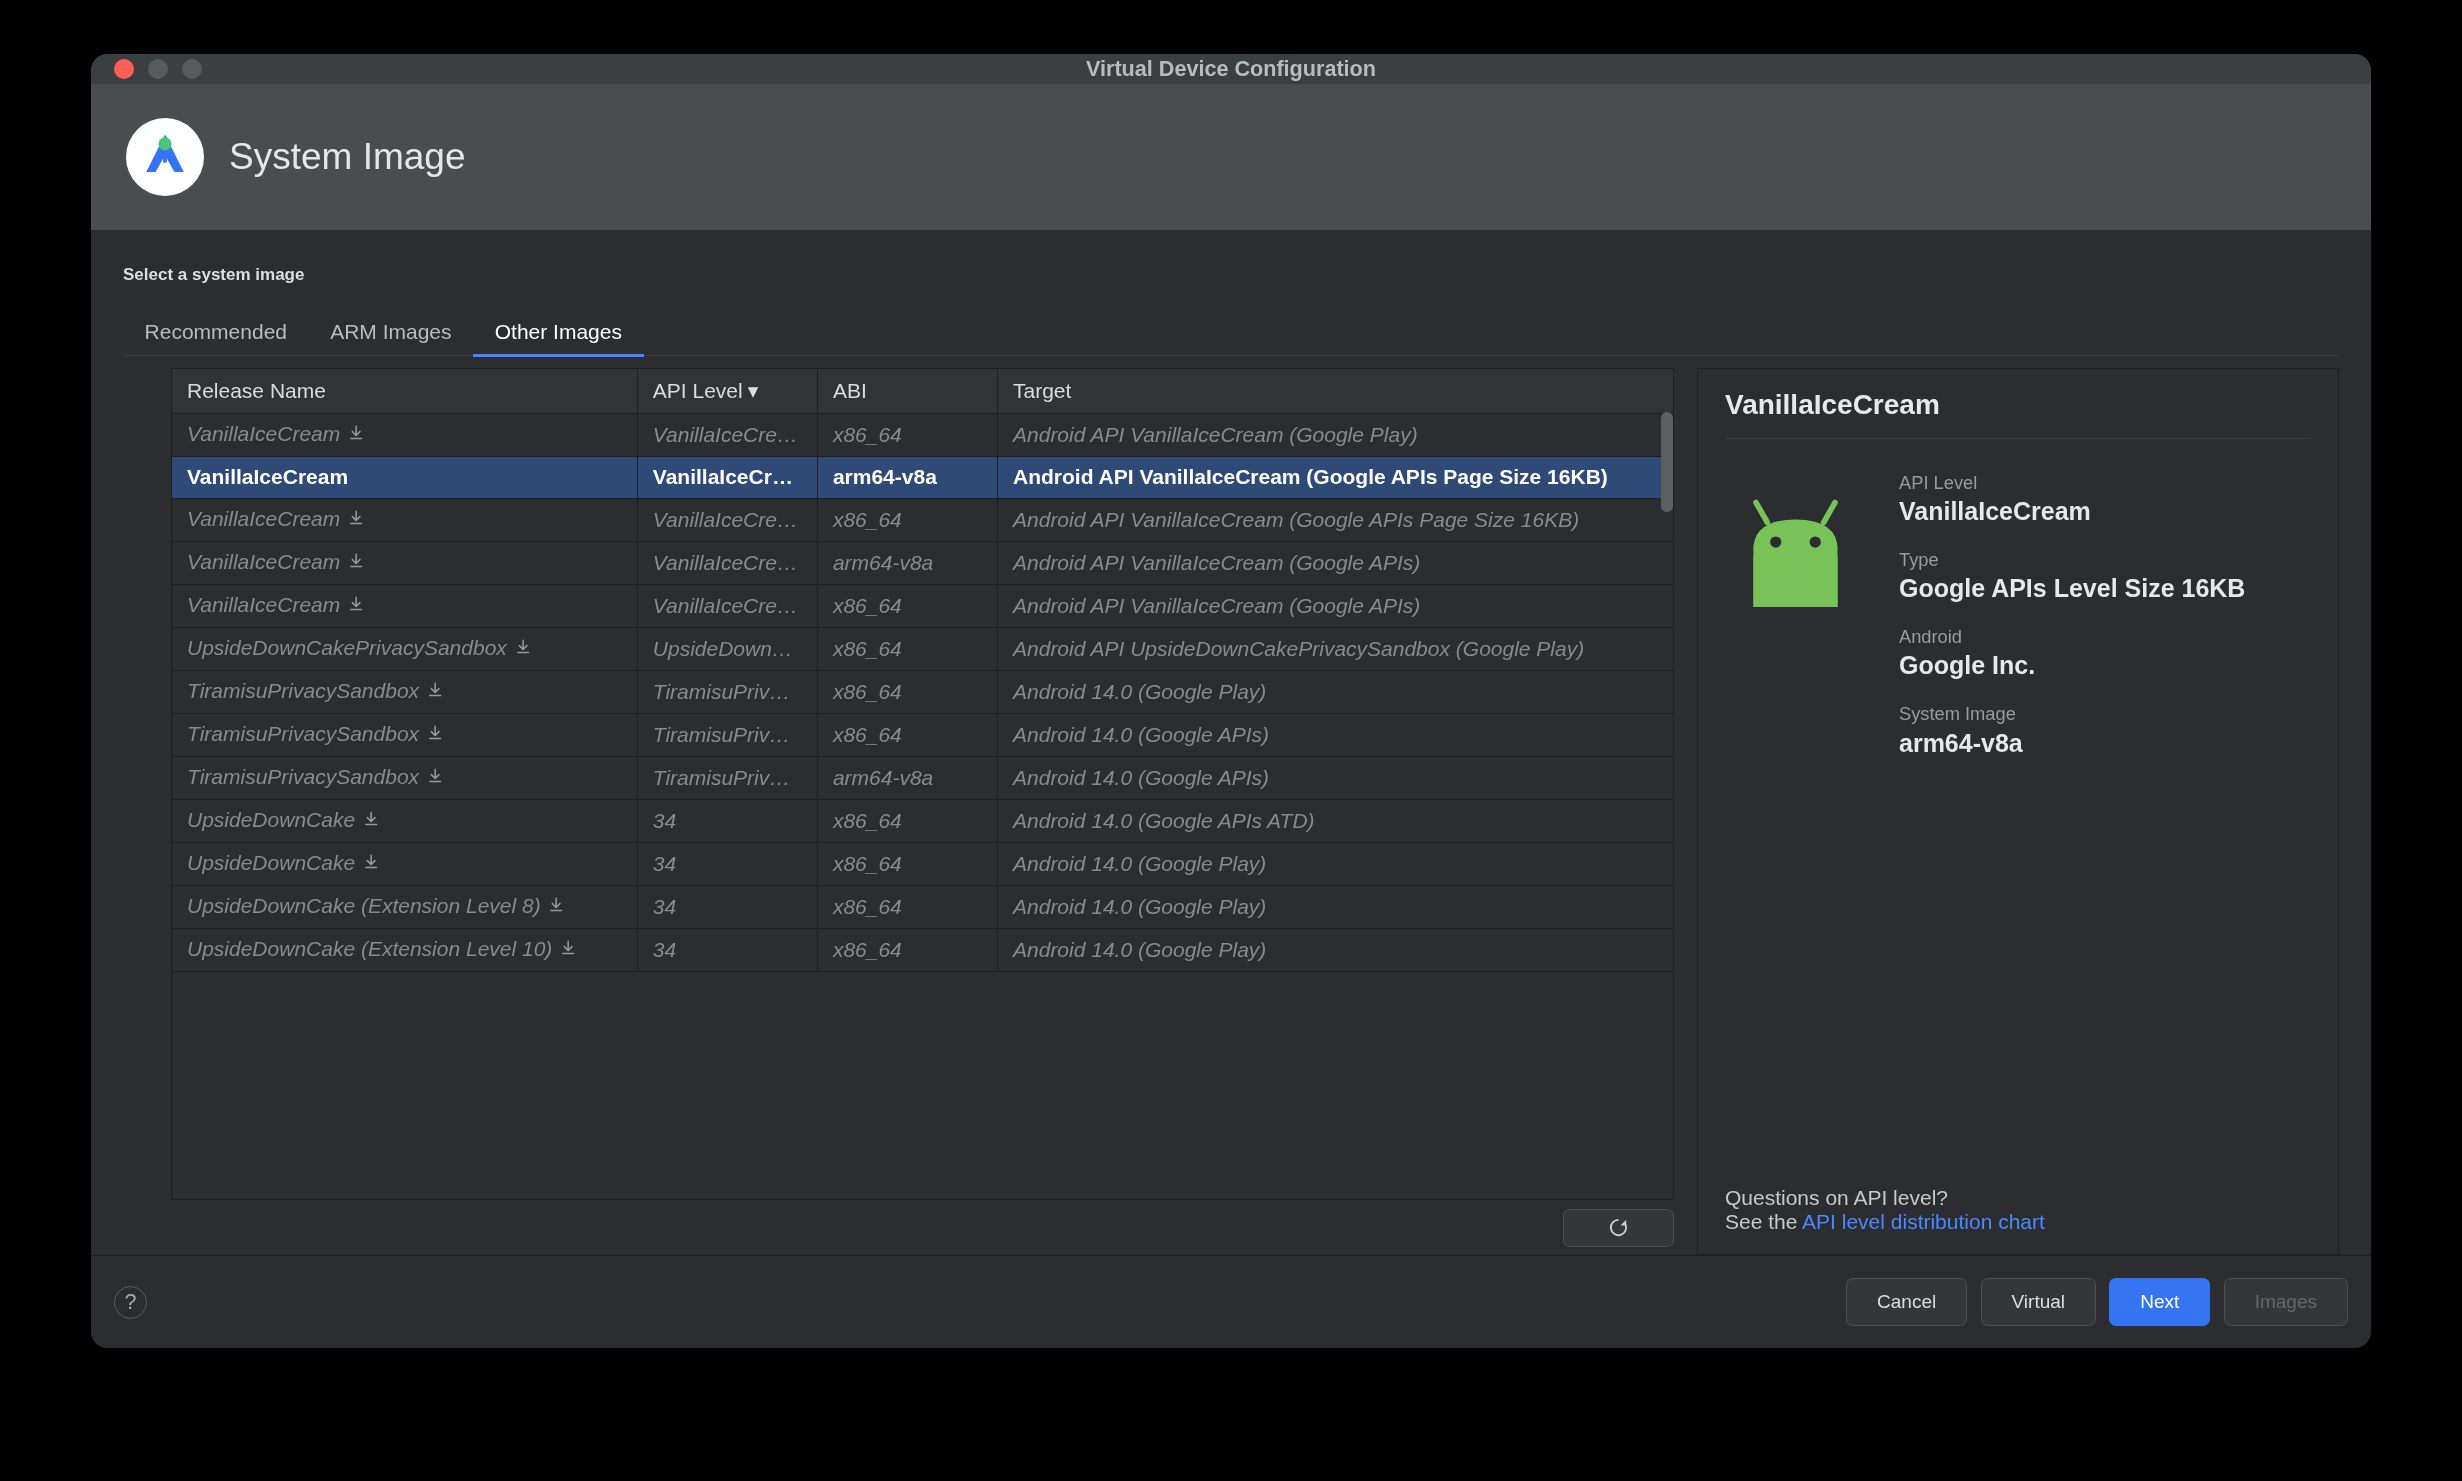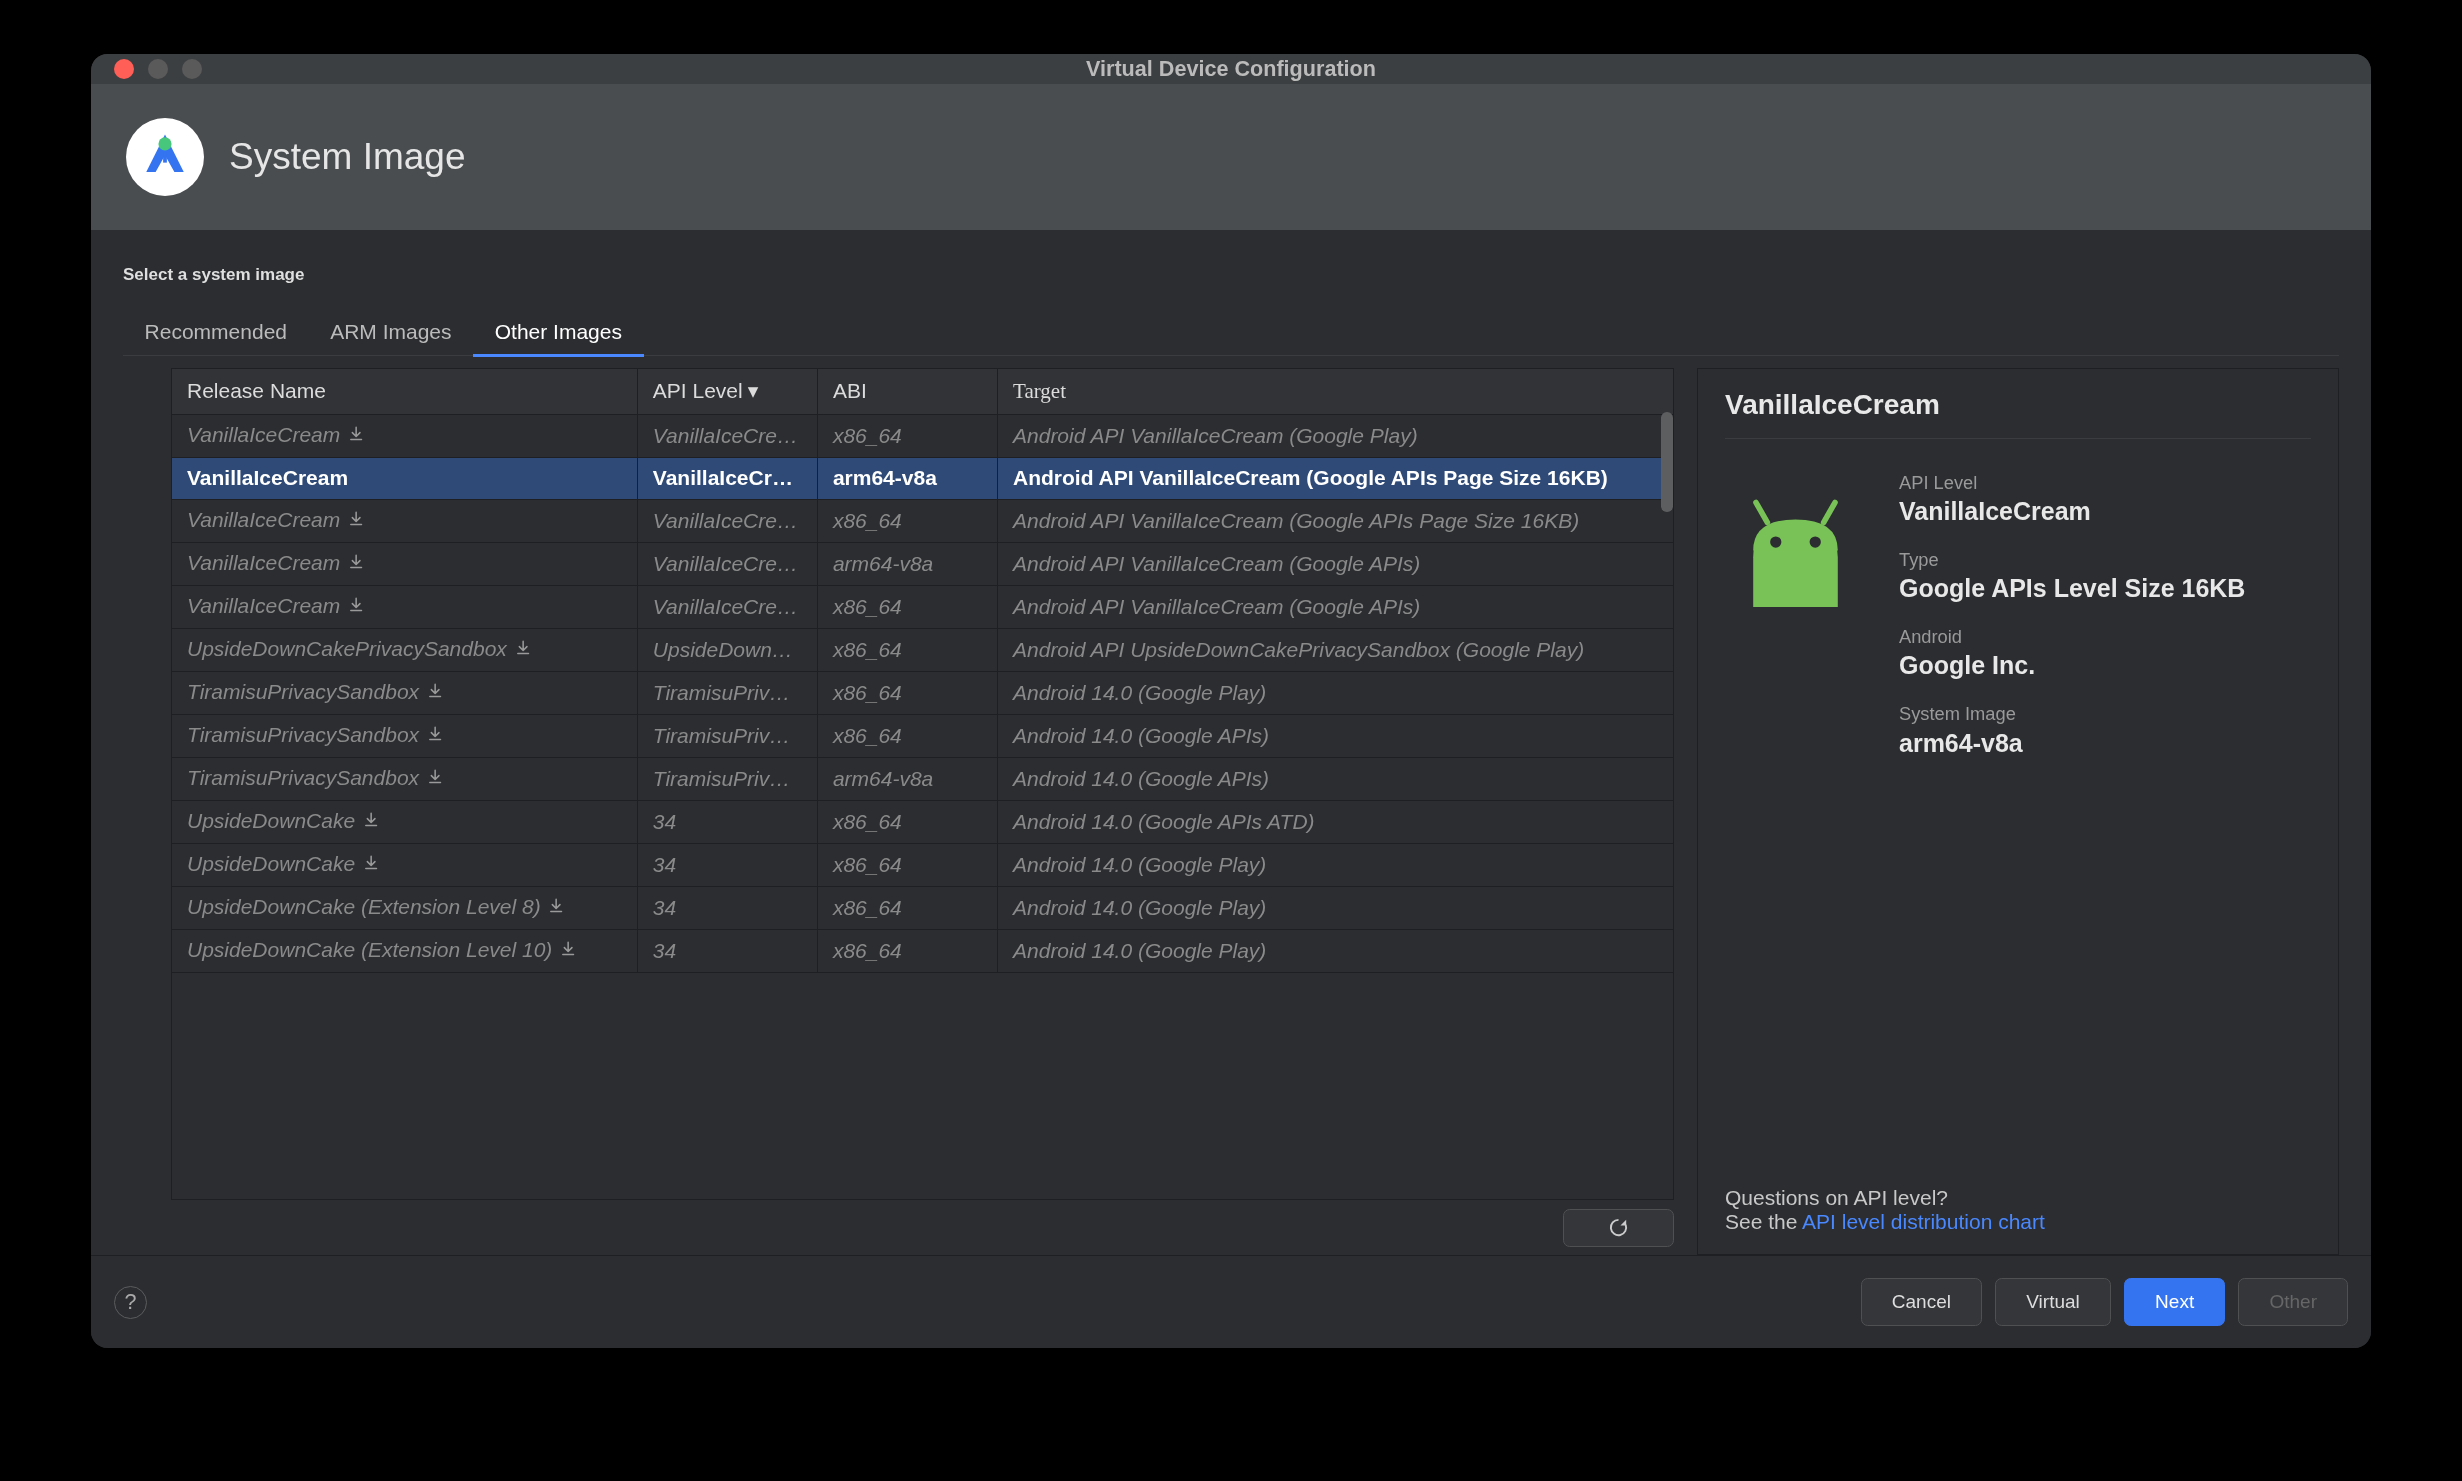--- a/index.html
+++ b/index.html
@@ -125,21 +125,21 @@
   th {
     background: #313336;
     color: #dcdcdc;
     font-weight: 400;
     text-align: left;
     padding: 10px 15px;
     font-size: 21px;
     border-bottom: 1.7px solid #1e1f22;
     border-right: 1.7px solid #1e1f22;
   }
-  th:last-child { border-right: none; font-family: Liberation Serif, serif; }
+  th:last-child { border-right: none; }
   td {
     padding: 8.3px 15px;
     font-size: 21px;
     border-bottom: 1.7px solid #1e1f22;
     border-right: 1.7px solid #1e1f22;
     color: #8a8a8a;
     font-style: italic;
     white-space: nowrap;
     overflow: hidden;
     text-overflow: ellipsis;
@@ -444,17 +444,17 @@
       </div>
     </div>
   </div>
 
   <div class="footer">
     <div class="help-btn">?</div>
     <div class="footer-buttons">
       <div class="btn">Cancel</div>
       <div class="btn">Virtual</div>
       <div class="btn primary">Next</div>
-      <div class="btn disabled">Other</div>
+      <div class="btn disabled">Images</div>
     </div>
   </div>
 </div>
 
 
 </body></html>

